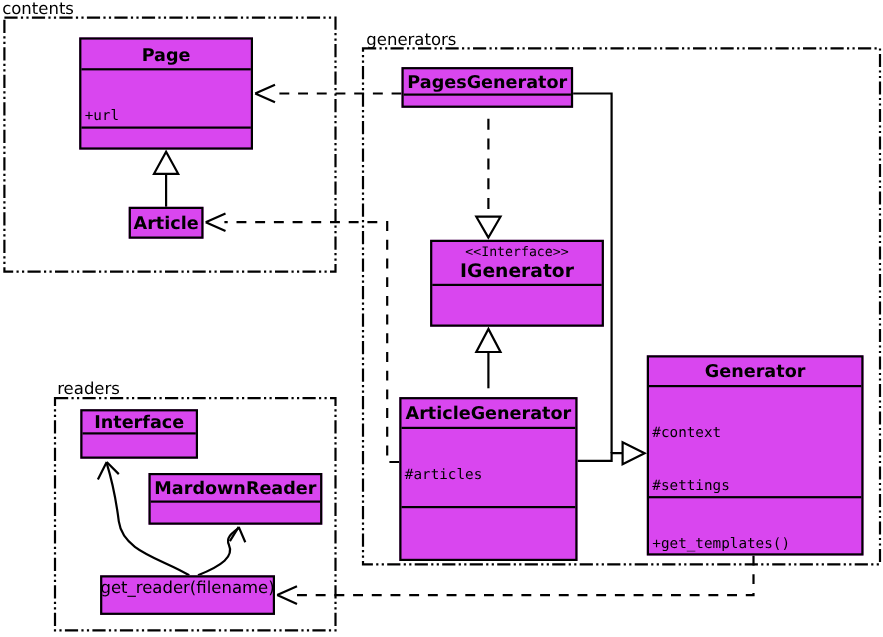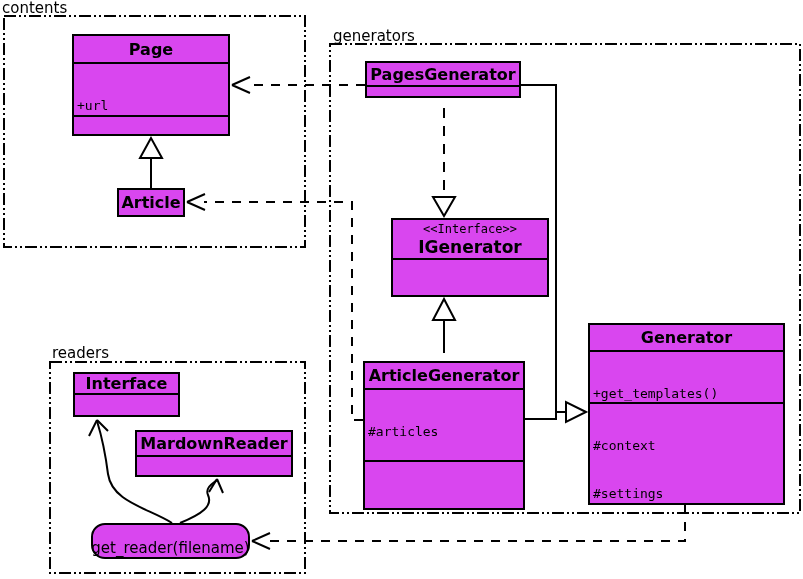--- a/index.html
+++ b/index.html
@@ -10,21 +10,21 @@
   .cls{position:absolute;background:#d946ef;border:2px solid #000;box-sizing:border-box;
        display:flex;flex-direction:column;}
   .cls .title{font-weight:bold;font-size:16px;text-align:center;display:flex;
               align-items:center;justify-content:center;overflow:hidden;}
   .cls .stereo{font-family:"DejaVu Sans Mono",monospace;font-weight:normal;font-size:12px;
                text-align:center;line-height:16px;}
   .cls .tname{font-weight:bold;font-size:17px;text-align:center;line-height:20px;}
   .sec{border-top:2px solid #000;font-family:"DejaVu Sans Mono",monospace;font-size:13px;
        line-height:16px;padding:2px 3px 0 3px;white-space:pre;overflow:hidden;box-sizing:border-box;}
   .sec div{height:16px;}
-  .plain{align-items:center;justify-content:flex-end;display:flex;font-size:15px;border-radius:14px;}
+  .plain{align-items:center;justify-content:flex-start;display:flex;font-size:15px;}
 </style>
 </head>
 <body>
 
 <div id="canvas">
 
   <svg id="wires" viewBox="0 0 803 579" xmlns="http://www.w3.org/2000/svg">
 
     <rect x="4" y="16" width="301" height="231" fill="none" stroke="#000" stroke-width="2" stroke-dasharray="12 3 2 3 2 3"></rect>
     <rect x="330" y="44" width="470" height="469" fill="none" stroke="#000" stroke-width="2" stroke-dasharray="12 3 2 3 2 3"></rect>
@@ -124,30 +124,30 @@
       
     </div>
     <div class="sec" style="flex:1;">
       
       
     </div>
   </div>
 
   <div class="cls" style="left:588px;top:323px;width:197px;height:182px;">
     <div class="title" style="height:25px;">Generator</div>
-    <div class="sec" style="flex:1;">
-      <div>+get_templates()</div>
-      
-      
-    </div>
     <div class="sec" style="height:101px;">
       <div>#context</div>
       <div>#settings</div>
       
       
+      
+      
+    </div>
+    <div class="sec" style="flex:1;">
+      <div>+get_templates()</div>
       
       
     </div>
   </div>
 
   <div class="cls" style="left:73px;top:372px;width:107px;height:45px;">
     <div class="title" style="height:19px;">Interface</div>
     <div class="sec" style="flex:1;">
       
     </div>

